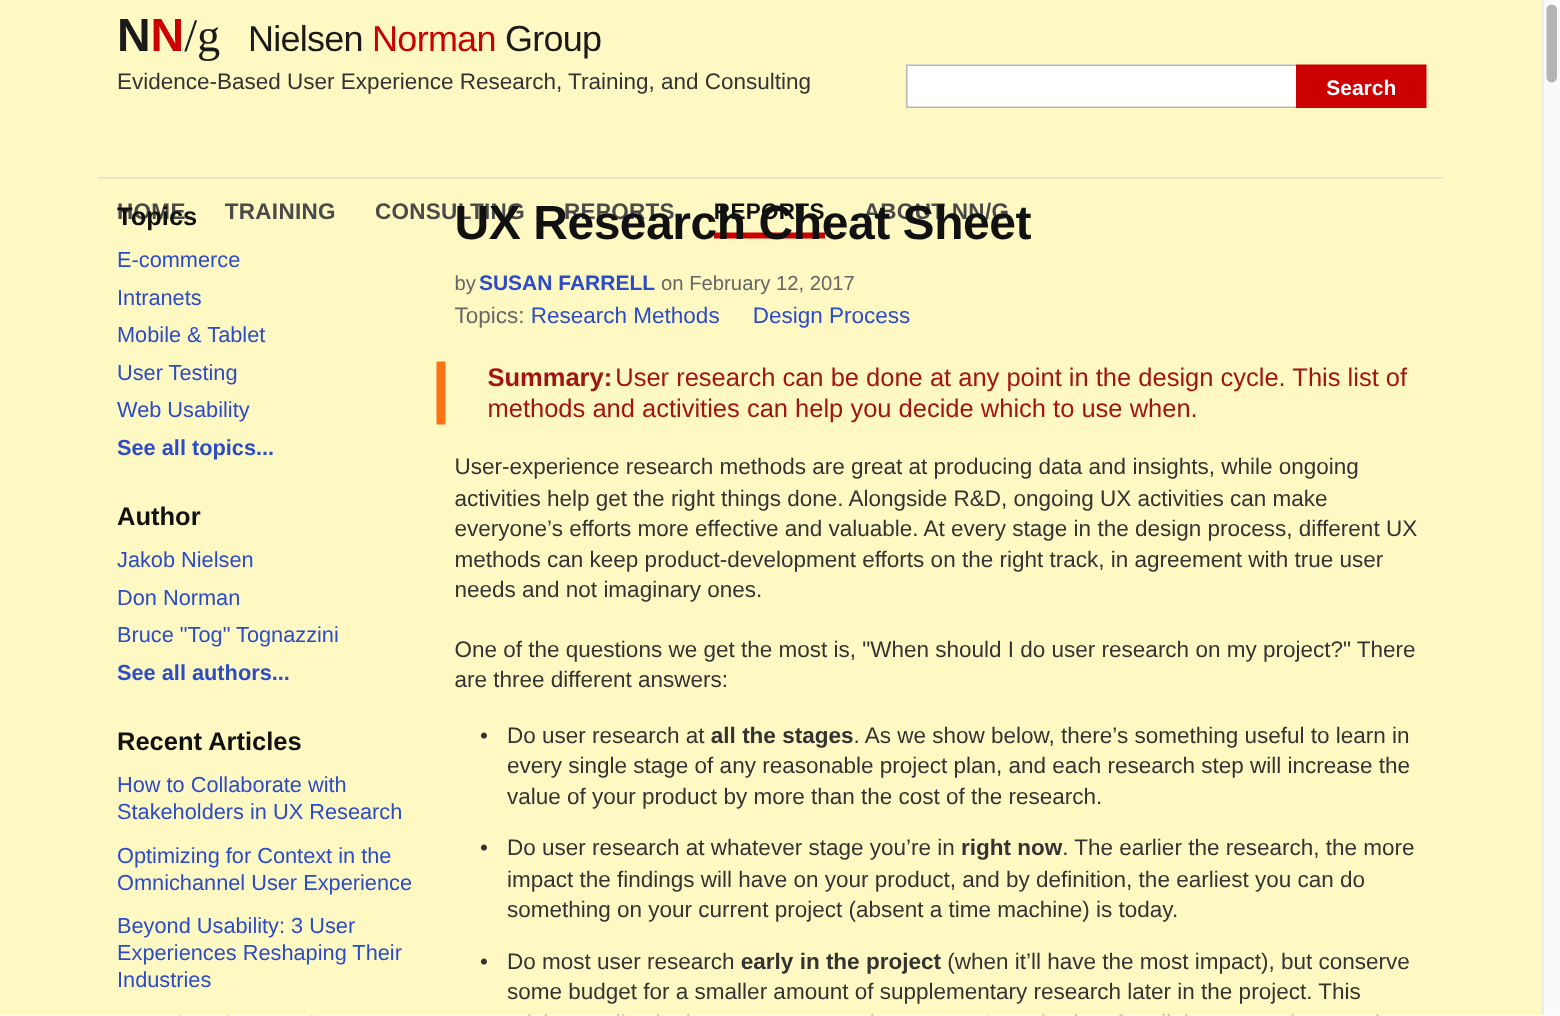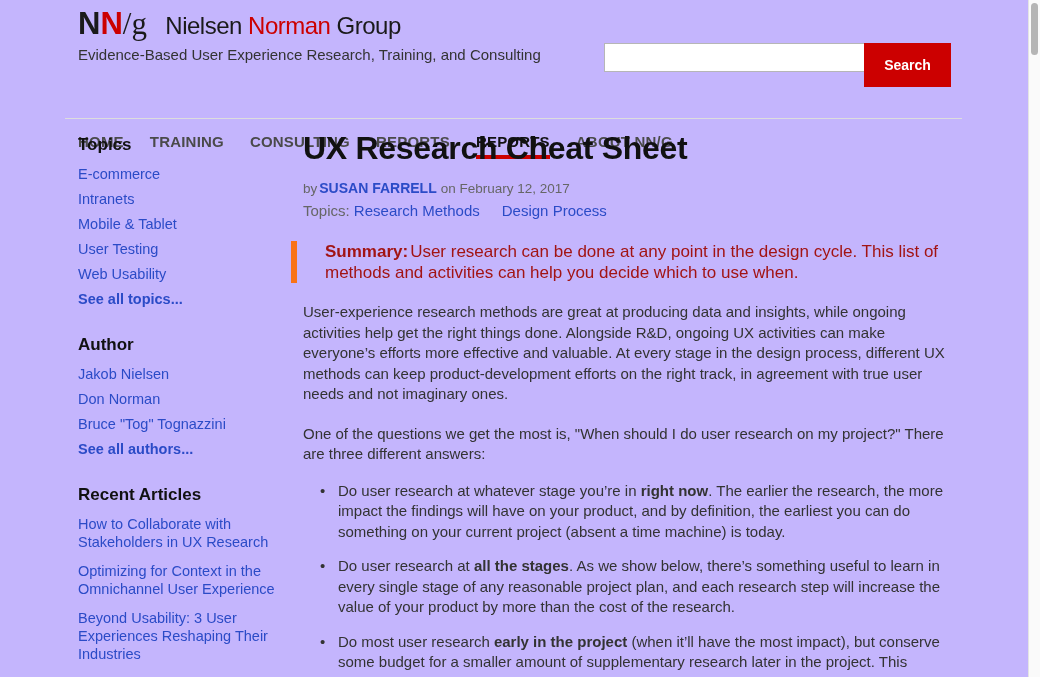--- a/index.html
+++ b/index.html
@@ -1,40 +1,40 @@
 <!DOCTYPE html>
 <html><head>
 <meta charset="utf-8">
 <style>
   * { margin:0; padding:0; box-sizing:border-box; }
   html,body { background:#fff; }
   .page {
     position:relative; width:1040px; height:677px; overflow:hidden;
-    background:#c4b5fd; font-family:"Liberation Sans", sans-serif; color:#333;
+    background:#fef9c3; font-family:"Liberation Sans", sans-serif; color:#333;
   }
   a { text-decoration:none; cursor:pointer;margin-top:45px; }
   .link { color:#2b4bc7; }
 
   
   .logo-row { position:absolute; left:78px; top:6px; white-space:nowrap; }
   .logo-mark { font-size:31px; font-weight:bold; color:#1a1a1a; letter-spacing:0; }
   .logo-mark .n-red { color:#cc0000; }
   .logo-mark .slash-g { font-family:"Liberation Serif", serif; font-weight:normal; }
   .logo-name { font-size:24px; color:#1a1a1a; margin-left:14px; letter-spacing:-0.5px; }
   .logo-name .norman { color:#cc0000; }
   .tagline { position:absolute; left:78px; top:46px; font-size:15px; color:#333; }
 
   .search-area { position:absolute; left:604px; top:43px; display:flex; }
   .search-input {
     width:260px; height:29px; border:1px solid #b6b6b6; border-right:none;
     font-size:14px; padding:0 8px; outline:none; background:#fff;
     font-family:"Liberation Sans", sans-serif;
   }
   .search-btn {
-    width:87px; height:44px; background:#cc0000; color:#fff; border:none;
+    width:87px; height:29px; background:#cc0000; color:#fff; border:none;
     font-size:14px; font-weight:bold; cursor:pointer;
     font-family:"Liberation Sans", sans-serif;
   }
 
   
   .nav { position:absolute; left:78px; top:88px; display:flex; gap:26px; }
   .nav-item {
     font-size:15px; font-weight:bold; color:#4a4a4a; letter-spacing:0.2px;
     padding-bottom:5px;
   }
@@ -161,22 +161,22 @@
     </div>
 
     <div class="summary">
       <b>Summary:</b><span>User research can be done at any point in the design cycle. This list of methods and activities can help you decide which to use when.</span>
     </div>
 
     <p class="body-p">User-experience research methods are great at producing data and insights, while ongoing activities help get the right things done. Alongside R&amp;D, ongoing UX activities can make everyone’s efforts more effective and valuable. At every stage in the design process, different UX methods can keep product-development efforts on the right track, in agreement with true user needs and not imaginary ones.</p>
     <p class="body-p">One of the questions we get the most is, "When should I do user research on my project?" There are three different answers:</p>
 
     <ul class="bullets">
+      <li><span>Do user research at </span><b>all the stages</b><span>. As we show below, there’s something useful to learn in every single stage of any reasonable project plan, and each research step will increase the value of your product by more than the cost of the research.</span></li>
       <li><span>Do user research at whatever stage you’re in </span><b>right now</b><span>. The earlier the research, the more impact the findings will have on your product, and by definition, the earliest you can do something on your current project (absent a time machine) is today.</span></li>
-      <li><span>Do user research at </span><b>all the stages</b><span>. As we show below, there’s something useful to learn in every single stage of any reasonable project plan, and each research step will increase the value of your product by more than the cost of the research.</span></li>
       <li><span>Do most user research </span><b>early in the project</b><span> (when it’ll have the most impact), but conserve some budget for a smaller amount of supplementary research later in the project. This advice applies in the common case that you can’t get budget for all the research steps that would be useful.</span></li>
     </ul>
 
   </div>
 
   <div class="scrollbar-track">
     <div class="scrollbar-thumb"></div>
   </div>
 
 </div>

